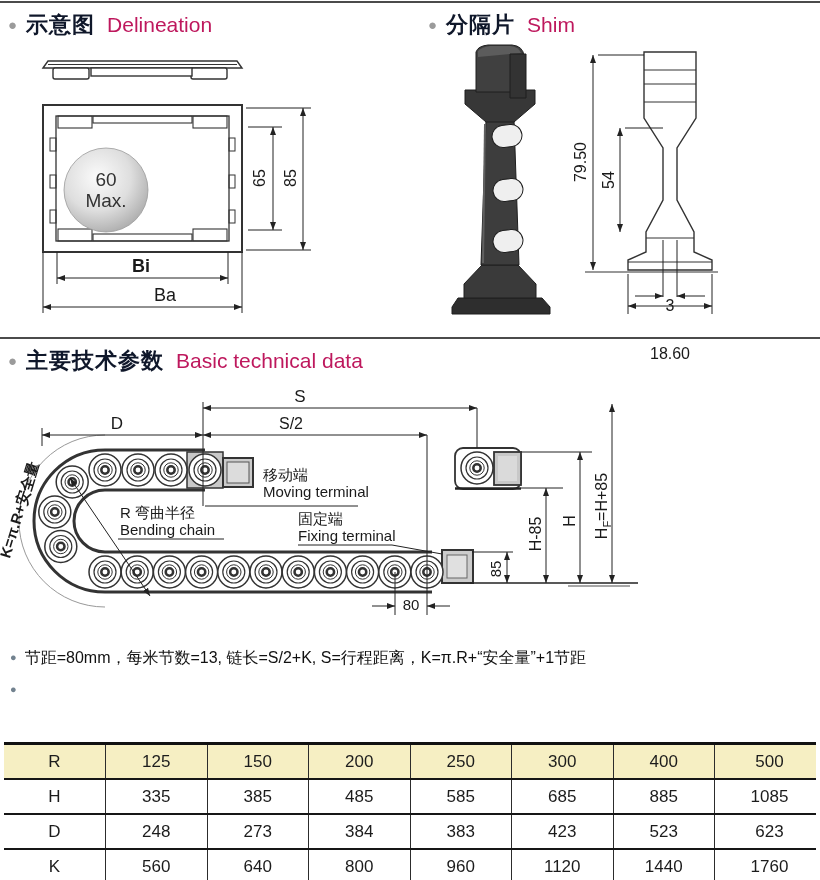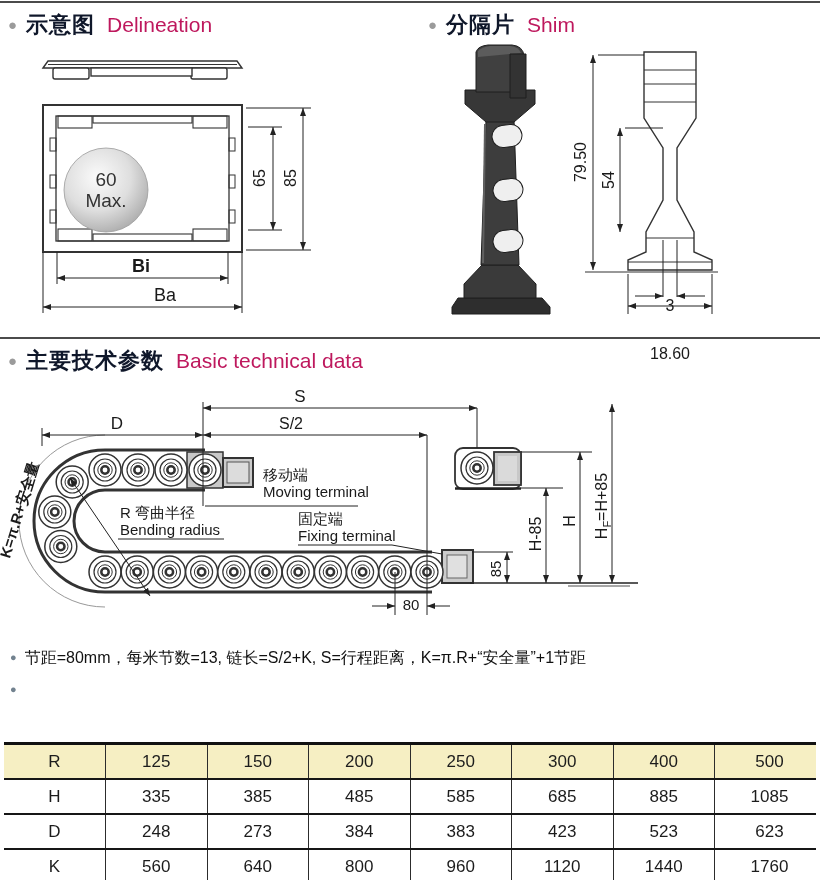--- a/index.html
+++ b/index.html
@@ -306,21 +306,21 @@
       </g>
     </svg>
 
     <div class="lbl ctr" style="left:300px;top:15px;font-size:17px;">S</div>
     <div class="lbl ctr" style="left:291px;top:42px;">S/2</div>
     <div class="lbl ctr" style="left:117px;top:42px;font-size:17px;">D</div>
     <div class="lbl rotk" style="left:20px;top:128px;">K=π.R+安全量</div>
     <div class="lbl term" style="left:263px;top:84px;">移动端</div>
     <div class="lbl term" style="left:263px;top:101px;">Moving terminal</div>
     <div class="lbl term" style="left:120px;top:122px;">R 弯曲半径</div>
-    <div class="lbl term" style="left:120px;top:139px;">Bending radius</div>
+    <div class="lbl term" style="left:120px;top:139px;">Bending chain</div>
     <div class="lbl term" style="left:298px;top:128px;">固定端</div>
     <div class="lbl term" style="left:298px;top:145px;">Fixing terminal</div>
     <div class="lbl rot" style="left:536px;top:152px;">H-85</div>
     <div class="lbl rot" style="left:570px;top:139px;">H</div>
     <div class="lbl rot" style="left:603px;top:124px;"><span>H</span><sub>F</sub><span>=H+85</span></div>
     <div class="lbl rot small" style="left:495px;top:187px;">85</div>
     <div class="lbl ctr small" style="left:411px;top:222px;">80</div>
   </div>
 
   <div class="note" style="top:648px;width:806px;">

